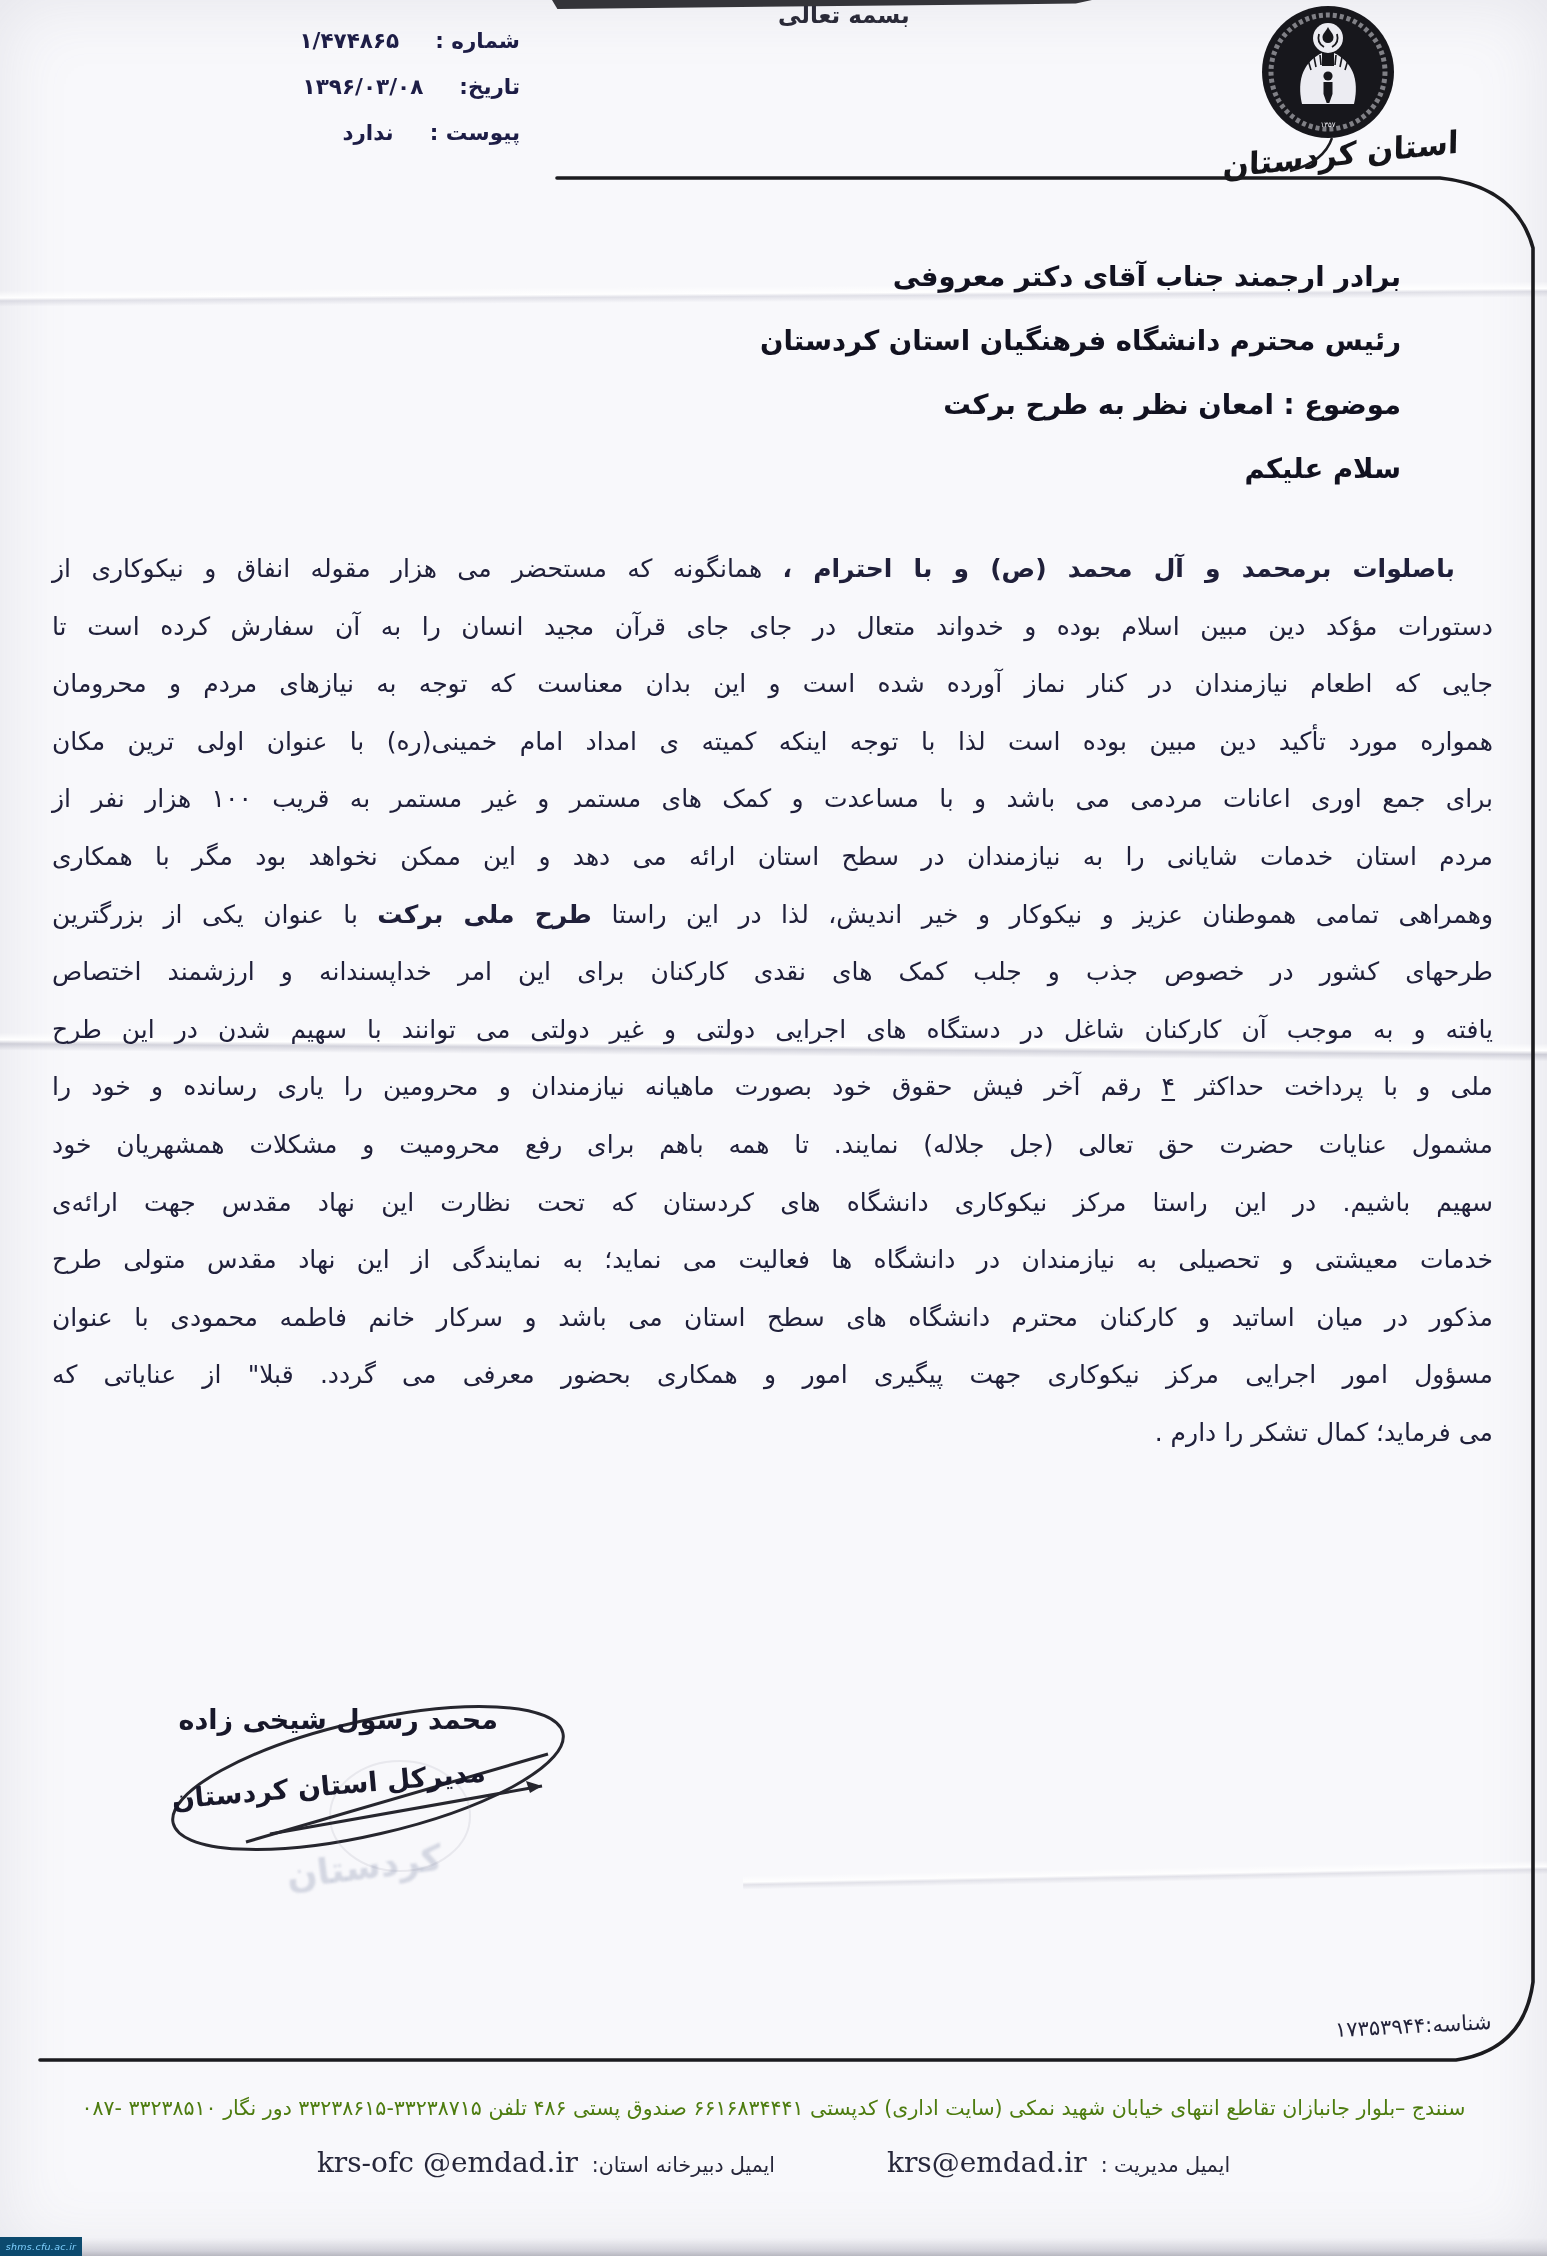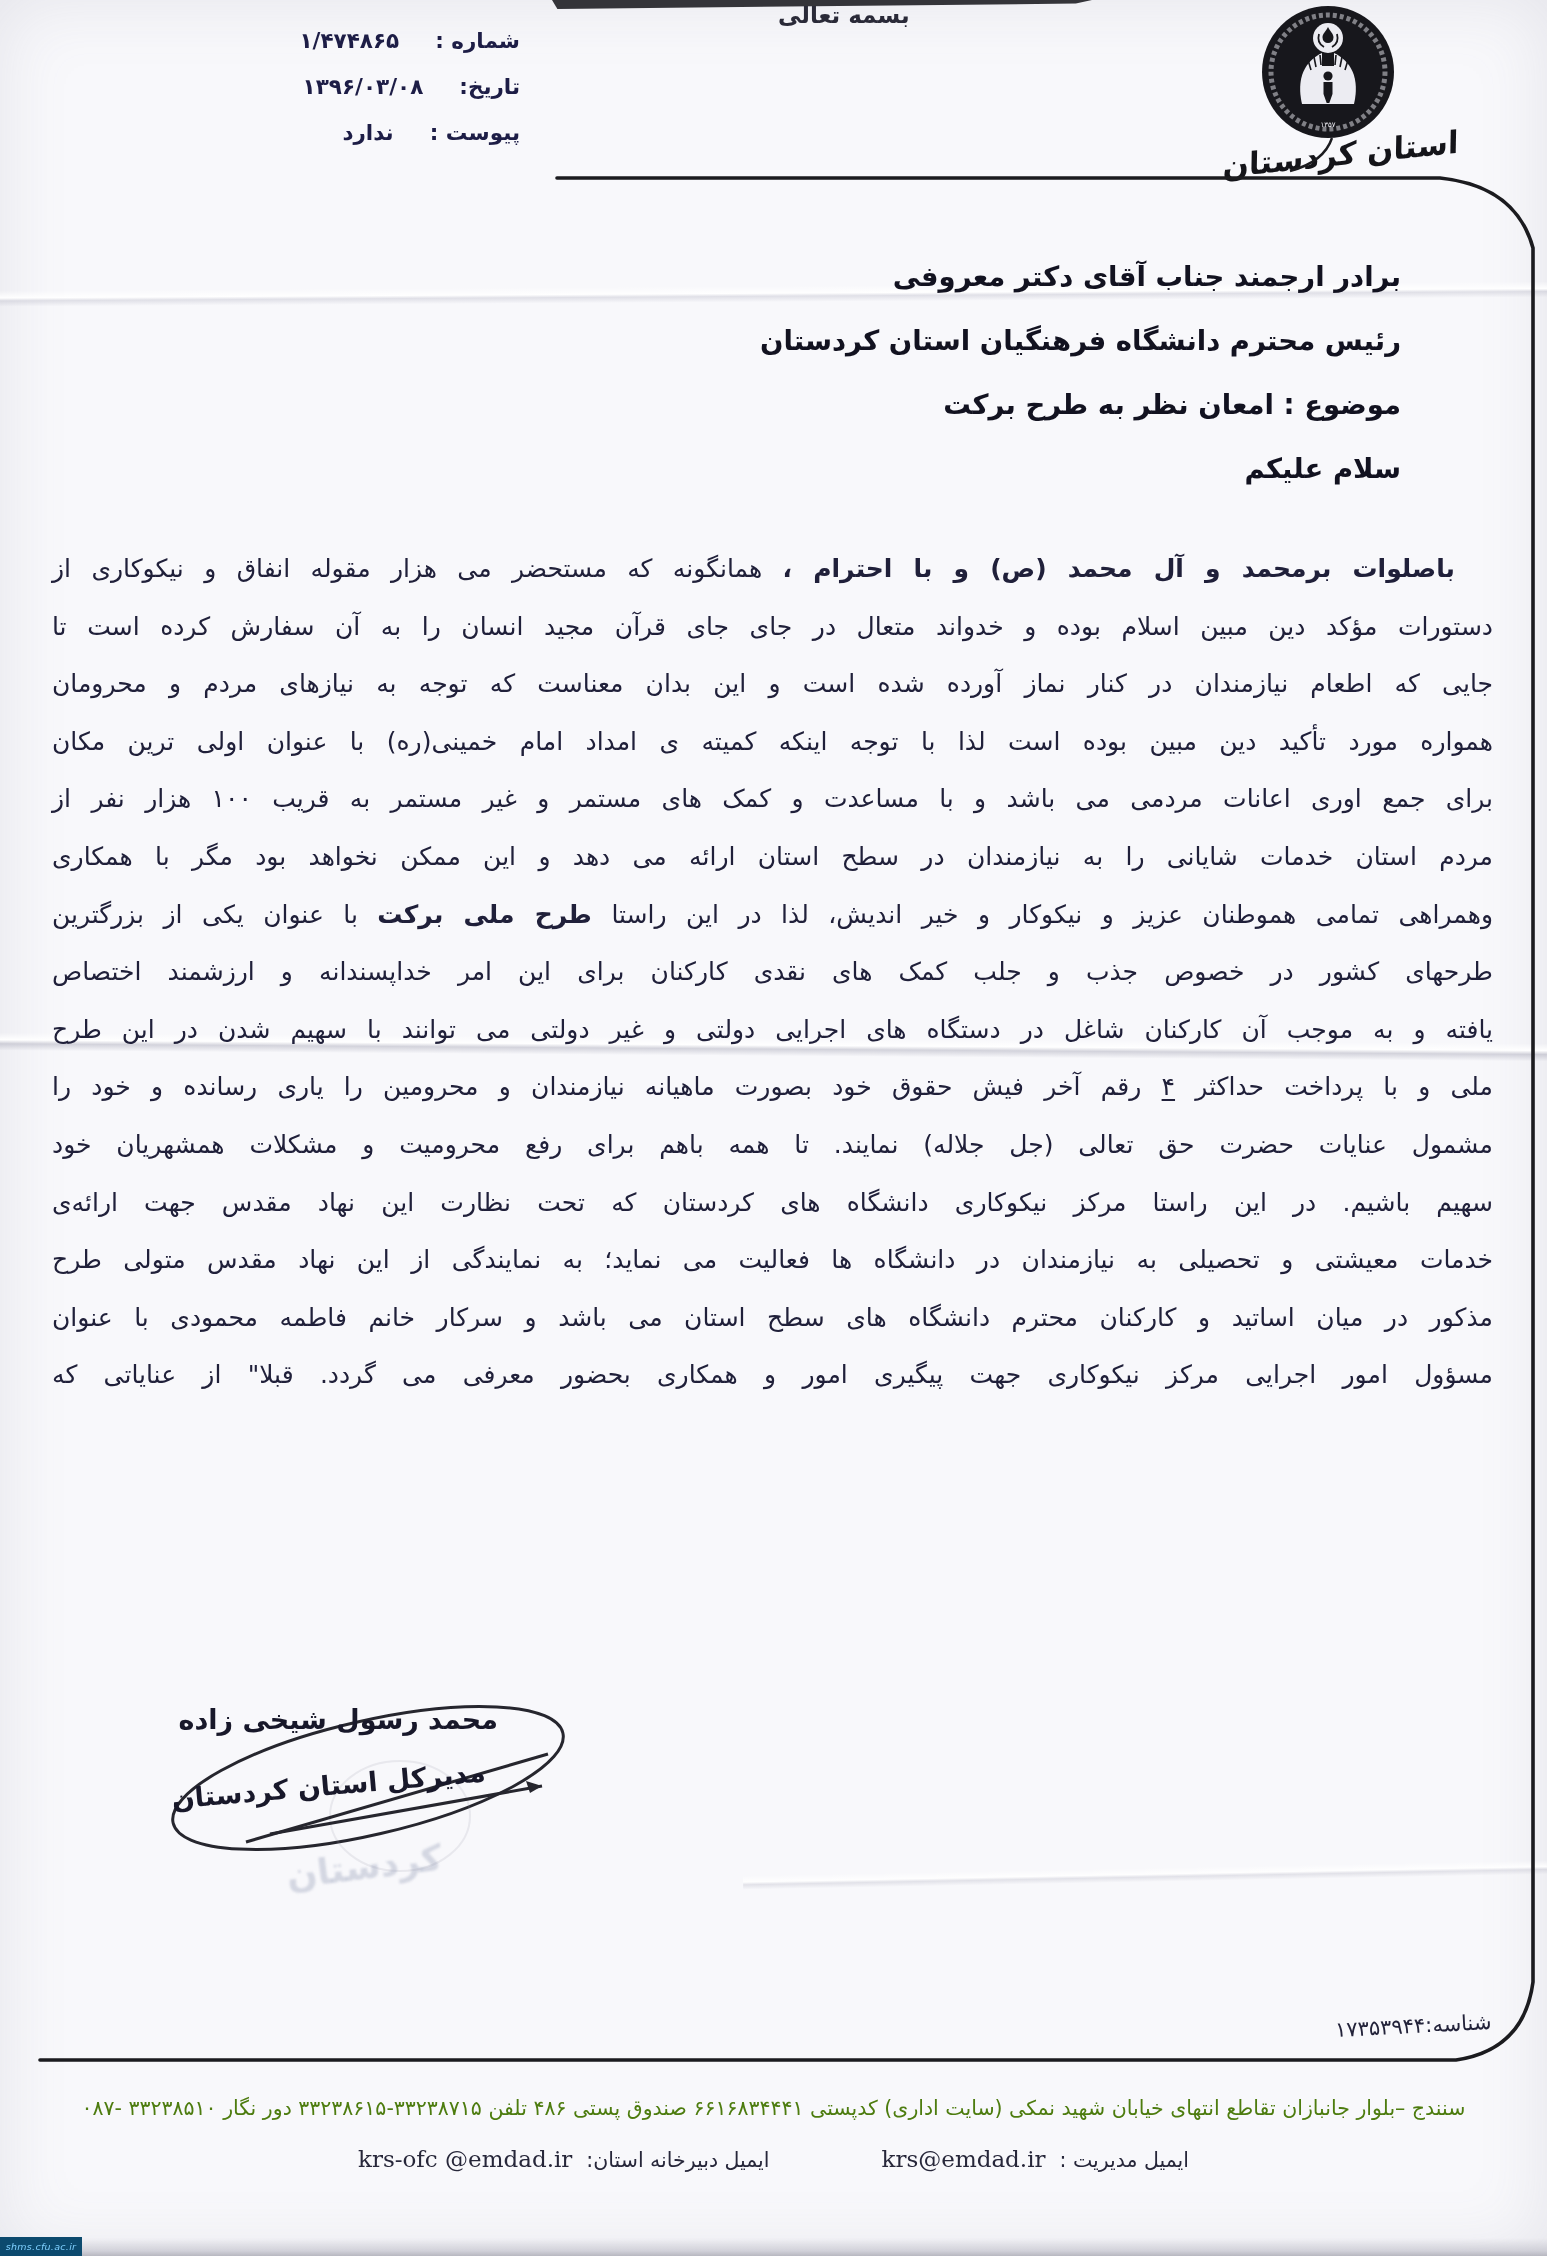--- a/index.html
+++ b/index.html
@@ -51,21 +51,21 @@
   .stamp-ghost{position:absolute;left:286px;top:1846px;font-size:36px;font-weight:700;
     color:rgba(130,140,168,.30);filter:blur(1.2px);transform:rotate(-7deg);}
   
   .identifier{position:absolute;right:56px;top:2014px;font-size:21px;color:#23233a;direction:rtl;
     transform:rotate(-3deg);letter-spacing:.5px;}
   .footer-address{position:absolute;left:30px;right:30px;top:2096px;text-align:center;direction:rtl;
     font-size:20.5px;color:#4d7c0f;}
   .footer-emails{position:absolute;left:0;right:0;top:2146px;display:flex;direction:rtl;
     justify-content:center;gap:112px;font-size:20.5px;color:#27273a;align-items:baseline;}
   .email-pair{display:flex;gap:14px;direction:rtl;align-items:baseline;}
-  .email-latin{font-family:"DejaVu Serif",serif;font-size:23px;direction:ltr;}
+  .email-latin{font-family:"DejaVu Serif",serif;font-size:28px;direction:ltr;}
   .watermark{position:absolute;left:0;top:2237px;width:82px;height:19px;background:#0c4a6e;
     display:flex;align-items:center;justify-content:center;}
   .watermark span{color:#7fd0ff;font-size:9.5px;font-style:italic;letter-spacing:.3px;}
 </style>
 </head>
 <body>
 
 <div class="page">
 
   <div class="top-sliver"></div>
@@ -129,20 +129,21 @@
       <div class="body-line"><span>مردم استان خدمات شایانی را به نیازمندان در سطح استان ارائه می دهد و این ممکن نخواهد بود مگر با همکاری</span></div>
       <div class="body-line"><span>وهمراهی تمامی هموطنان عزیز و نیکوکار و خیر اندیش، لذا در این راستا </span><span class="seg-bold">طرح ملی برکت</span><span> با عنوان یکی از بزرگترین</span></div>
       <div class="body-line"><span>طرحهای کشور در خصوص جذب و جلب کمک های نقدی کارکنان برای این امر خداپسندانه و ارزشمند اختصاص</span></div>
       <div class="body-line"><span>یافته و به موجب آن کارکنان شاغل در دستگاه های اجرایی دولتی و غیر دولتی می توانند با سهیم شدن در این طرح</span></div>
       <div class="body-line"><span>ملی و با پرداخت حداکثر </span><span class="seg-underline">۴</span><span> رقم آخر فیش حقوق خود بصورت ماهیانه نیازمندان و محرومین را یاری رسانده و خود را</span></div>
       <div class="body-line"><span>مشمول عنایات حضرت حق تعالی (جل جلاله) نمایند. تا همه باهم برای رفع محرومیت و مشکلات همشهریان خود</span></div>
       <div class="body-line"><span>سهیم باشیم. در این راستا مرکز نیکوکاری دانشگاه های کردستان که تحت نظارت این نهاد مقدس جهت ارائه‌ی</span></div>
       <div class="body-line"><span>خدمات معیشتی و تحصیلی به نیازمندان در دانشگاه ها فعالیت می نماید؛ به نمایندگی از این نهاد مقدس متولی طرح</span></div>
       <div class="body-line"><span>مذکور در میان اساتید و کارکنان محترم دانشگاه های سطح استان می باشد و سرکار خانم فاطمه محمودی با عنوان</span></div>
       <div class="body-line"><span>مسؤول امور اجرایی مرکز نیکوکاری جهت پیگیری امور و همکاری بحضور معرفی می گردد. قبلا" از عنایاتی که</span></div>
+      <div class="body-line last"><span>می فرماید؛ کمال تشکر را دارم .</span></div>
     </div>
 
   <div class="sig">
     <svg class="sig-svg" width="440" height="230" viewBox="0 0 440 230">
       <ellipse cx="218" cy="112" rx="200" ry="57" fill="none" stroke="#26262e" stroke-width="3" transform="rotate(-13 218 112)"></ellipse>
       <ellipse cx="250" cy="150" rx="70" ry="55" fill="none" stroke="#8a8aa0" stroke-width="2" opacity="0.15"></ellipse>
       <path d="M398 88 L96 176" stroke="#26262e" stroke-width="3" fill="none"></path>
       <path d="M120 168 L392 120" stroke="#26262e" stroke-width="3" fill="none"></path>
       <path d="M392 120 l-16 -5 l4 12 z" fill="#26262e"></path>
     </svg>

